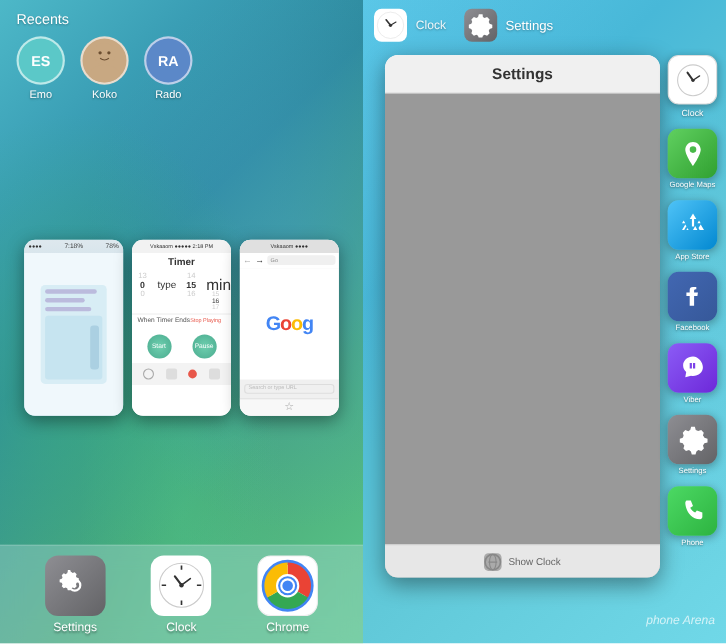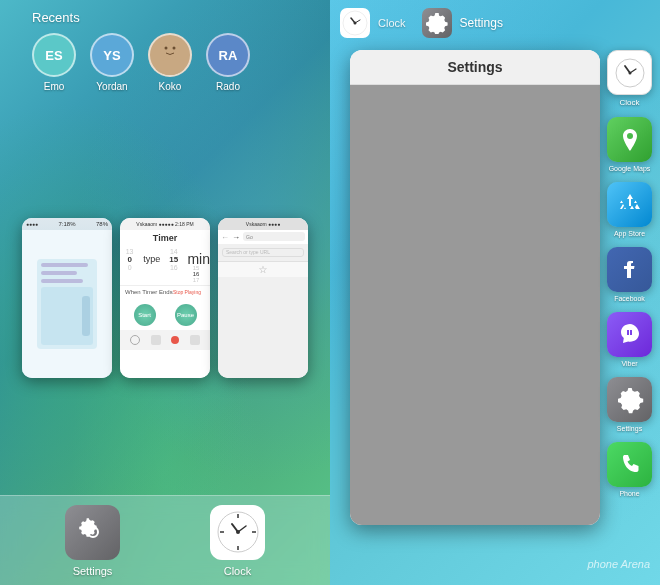--- a/index.html
+++ b/index.html
@@ -29,21 +29,21 @@
         radial-gradient(ellipse at 80% 40%, rgba(70,160,200,0.5) 0%, transparent 50%),
         radial-gradient(ellipse at 50% 80%, rgba(80,200,140,0.4) 0%, transparent 40%);
     }
 
     
     .recents-bar {
       position: absolute;
       top: 10px;
       left: 0;
       right: 0;
-      padding: 0 32px;
+      padding: 0 15px;
       z-index: 10;
     }
 
     .recents-label {
       color: white;
       font-size: 13px;
       font-weight: 500;
       margin-bottom: 8px;
       text-shadow: 0 1px 2px rgba(0,0,0,0.3);
     }
@@ -560,26 +560,20 @@
     <div class="recents-label">Recents</div>
     <div class="recents-avatars">
 
       <div class="avatar-item">
         <div class="avatar-circle" style="background:#5bc8c8;">
           <span>ES</span>
         </div>
         <span class="avatar-name">Emo</span>
       </div>
 
-      <div class="avatar-item">
-        <div class="avatar-circle" style="background:#5ba8d8;">
-          <span>YS</span>
-        </div>
-        <span class="avatar-name">Yordan</span>
-      </div>
 
       <div class="avatar-item">
         <div class="avatar-photo">
 
           <svg width="40" height="40" viewBox="0 0 40 40">
             <circle cx="20" cy="14" r="10" fill="#c8a882"></circle>
             <ellipse cx="20" cy="34" rx="14" ry="10" fill="#c8a882"></ellipse>
             <circle cx="16" cy="13" r="1.5" fill="#6b4e31"></circle>
             <circle cx="24" cy="13" r="1.5" fill="#6b4e31"></circle>
             <path d="M16 18 Q20 21 24 18" stroke="#6b4e31" stroke-width="1" fill="none"></path>
@@ -674,20 +668,25 @@
         <div class="chrome-status">
           <span style="font-size:5px;">Vskaaom ●●●●</span>
         </div>
         <div class="chrome-nav">
           <span class="chrome-nav-arrow">←</span>
           <span class="chrome-nav-arrow" style="color:#333;">→</span>
           <div class="chrome-url-bar">
             <span style="font-size:5px;color:#888;">Go</span>
           </div>
         </div>
+        <div class="chrome-content">
+          <div class="google-logo">
+            <span class="g-blue">G</span><span class="g-red">o</span><span class="g-yellow">o</span><span class="g-blue">g</span>
+          </div>
+        </div>
         <div class="chrome-search-bar">
           <span style="font-size:5px;color:#bbb;">Search or type URL</span>
         </div>
         <div class="chrome-bottom">
           <span class="chrome-star">☆</span>
         </div>
       </div>
     </div>
   </div>
 
@@ -715,20 +714,39 @@
           <line x1="4" y1="22" x2="8" y2="22" stroke="#333" stroke-width="1.5"></line>
 
           <line x1="22" y1="22" x2="16" y2="14" stroke="#333" stroke-width="2" stroke-linecap="round"></line>
           <line x1="22" y1="22" x2="30" y2="16" stroke="#333" stroke-width="1.5" stroke-linecap="round"></line>
           <circle cx="22" cy="22" r="2" fill="#333"></circle>
         </svg>
       </div>
       <span class="dock-label">Clock</span>
     </div>
 
+    <div class="dock-item">
+      <div class="dock-icon" style="background:white;border:1px solid #eee;overflow:hidden;padding:0;">
+        <svg width="55" height="55" viewBox="0 0 55 55">
+          <circle cx="27.5" cy="27.5" r="27.5" fill="white"></circle>
+
+          <circle cx="27.5" cy="27.5" r="22" fill="none" stroke="#4285f4" stroke-width="5"></circle>
+
+          <path d="M27.5 5.5 A22 22 0 0 1 46.55 38.5 L27.5 27.5 Z" fill="#ea4335"></path>
+          <path d="M46.55 38.5 A22 22 0 0 1 8.45 38.5 L27.5 27.5 Z" fill="#34a853"></path>
+          <path d="M8.45 38.5 A22 22 0 0 1 27.5 5.5 L27.5 27.5 Z" fill="#fbbc05"></path>
+
+          <circle cx="27.5" cy="27.5" r="11" fill="white"></circle>
+          <circle cx="27.5" cy="27.5" r="9" fill="#4285f4"></circle>
+          <circle cx="27.5" cy="27.5" r="7" fill="white"></circle>
+          <circle cx="27.5" cy="27.5" r="5" fill="#4285f4"></circle>
+        </svg>
+      </div>
+      <span class="dock-label">Chrome</span>
+    </div>
   </div>
 </div>
 
 <div class="right-panel">
   <div class="right-bg-blur"></div>
 
   <div class="right-top-bar">
 
     <div class="right-app-icon-small clock-top-icon">
       <svg width="26" height="26" viewBox="0 0 26 26">
@@ -749,20 +767,30 @@
     <span class="right-app-label">Settings</span>
   </div>
 
   <div class="settings-large-card">
     <div class="settings-card-header">
       <span class="settings-card-title">Settings</span>
     </div>
     <div class="settings-card-body">
       
     </div>
+    <div class="settings-card-footer">
+      <div class="settings-footer-icon">
+        <svg width="16" height="16" viewBox="0 0 16 16">
+          <circle cx="8" cy="8" r="7" fill="none" stroke="#888" stroke-width="1.5"></circle>
+          <line x1="4" y1="8" x2="12" y2="8" stroke="#888" stroke-width="1"></line>
+          <ellipse cx="8" cy="8" rx="3" ry="7" fill="none" stroke="#888" stroke-width="1"></ellipse>
+        </svg>
+      </div>
+      <span class="settings-footer-text">Show Clock</span>
+    </div>
   </div>
 
   <div class="right-dock-icons">
 
     <div class="right-dock-item">
       <div class="right-dock-icon" style="background:white;border:1px solid #ddd;">
         <svg width="32" height="32" viewBox="0 0 32 32">
           <circle cx="16" cy="16" r="14" fill="white" stroke="#ccc" stroke-width="1"></circle>
           <line x1="16" y1="16" x2="11" y2="9" stroke="#333" stroke-width="1.8" stroke-linecap="round"></line>
           <line x1="16" y1="16" x2="22" y2="12" stroke="#333" stroke-width="1.2" stroke-linecap="round"></line>

